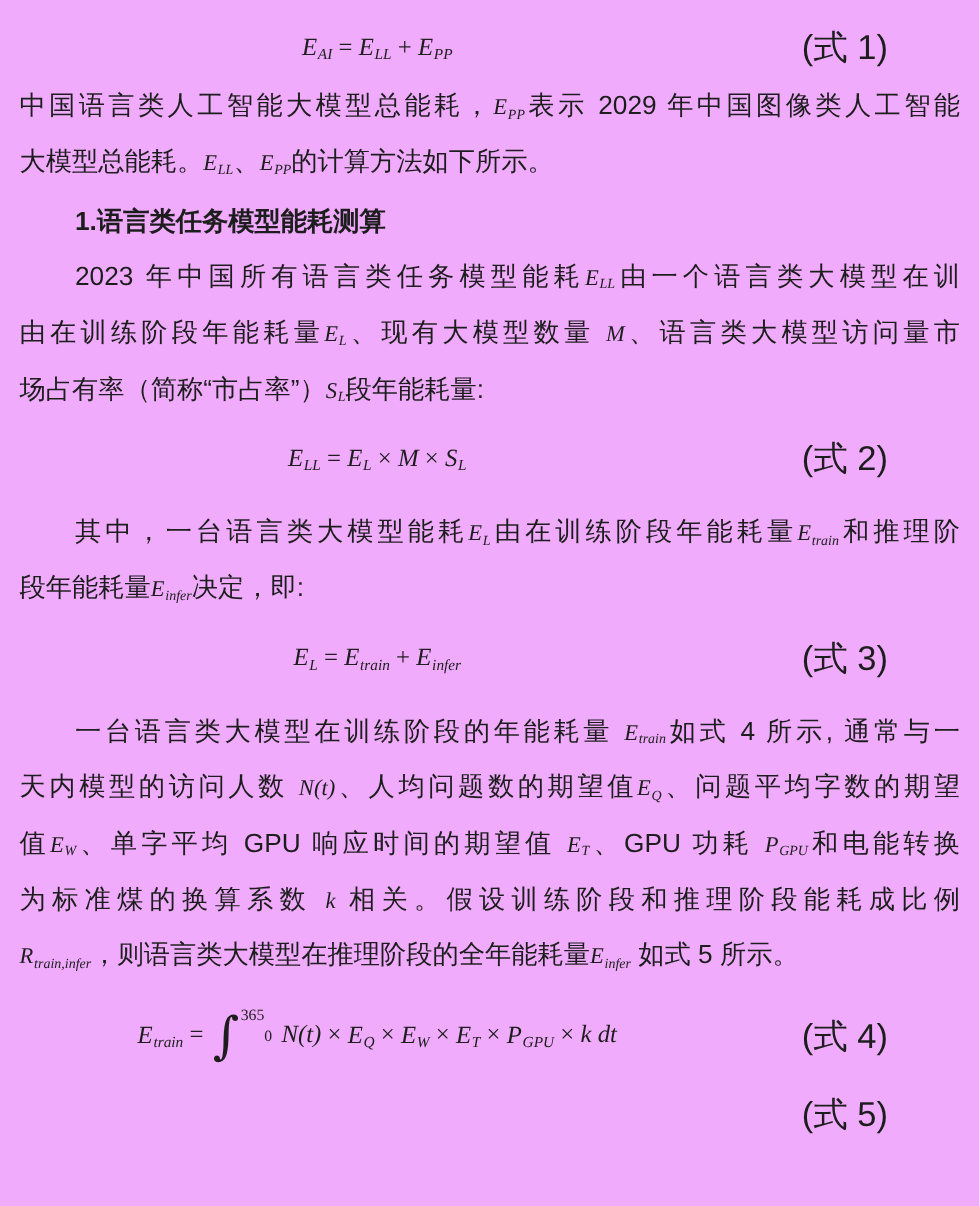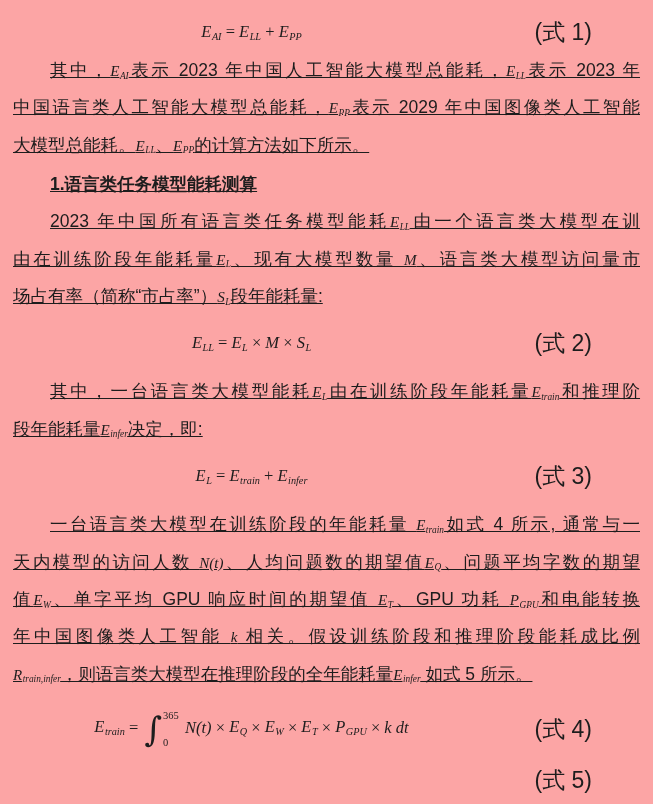--- a/index.html
+++ b/index.html
@@ -1,27 +1,26 @@
 <!DOCTYPE html>
 <html><head>
 <meta charset="utf-8">
 <style>
   html, body { margin: 0; padding: 0; background: #ffffff; }
   .page {
     position: relative;
     width: 653px;
     height: 804px;
     box-sizing: border-box;
-    background: #fca5a5;
+    background: #f0abfc;
     padding: 10px 13px 0 13px;
     font-family: "Liberation Sans", "DejaVu Sans", sans-serif;
     font-size: 17.5px;
     color: #1d1d1d;
     overflow: hidden;
-    text-decoration: underline;
   }
   
   .line {
     line-height: 37.4px;
     height: 37.4px;
     white-space: pre-wrap;
     overflow: visible;
   }
   .line.j { text-align: justify; text-align-last: justify; }
   .line.indent { padding-left: 37px; }
@@ -69,21 +68,21 @@
   
   .integral { display: inline-flex; align-items: center; vertical-align: middle; margin: 0 2px; }
   .int-glyph {
     font-size: 34px;
     font-style: normal;
     line-height: 1;
     font-family: "DejaVu Serif", serif;
   }
   .int-limits {
     display: inline-flex;
-    flex-direction: column;
+    flex-direction: row;
     justify-content: space-between;
     height: 38px;
     font-size: 10.5px;
     font-style: normal;
     margin-left: 1px;
   }
   .int-limits .hi { text-align: left; }
   .int-limits .lo { text-align: left; padding-top: 14px; }
   
   .mt2 { margin-top: 2px; }
@@ -93,21 +92,20 @@
 </style>
 </head>
 <body>
 
 <div class="page">
     <div class="eq-row h40 mt2">
       <div class="eq-math"><span class="seg-m"><span class="base">E</span><span class="sub">AI</span></span><span class="seg-t"> = </span><span class="seg-m"><span class="base">E</span><span class="sub">LL</span></span><span class="seg-t"> + </span><span class="seg-m"><span class="base">E</span><span class="sub">PP</span></span></div>
       <div class="eq-label">(式 1)</div>
     </div>
     <div class="para ">
-      <div class="line indent j"><span class="seg-t">其中，</span><span class="seg-m"><span class="base">E</span><span class="sub">AI</span></span><span class="seg-t">表示 2023 年中国人工智能大模型总能耗，</span><span class="seg-m"><span class="base">E</span><span class="sub">LL</span></span><span class="seg-t">表示 2023 年</span></div>
       <div class="line j"><span class="seg-t">中国语言类人工智能大模型总能耗，</span><span class="seg-m"><span class="base">E</span><span class="sub">PP</span></span><span class="seg-t">表示 2029 年中国图像类人工智能</span></div>
       <div class="line"><span class="seg-t">大模型总能耗。</span><span class="seg-m"><span class="base">E</span><span class="sub">LL</span></span><span class="seg-t">、</span><span class="seg-m"><span class="base">E</span><span class="sub">PP</span></span><span class="seg-t">的计算方法如下所示。</span></div>
     </div>
     <div class="heading">1.语言类任务模型能耗测算</div>
     <div class="para ">
       <div class="line indent j"><span class="seg-t">2023 年中国所有语言类任务模型能耗</span><span class="seg-m"><span class="base">E</span><span class="sub">LL</span></span><span class="seg-t">由一个语言类大模型在训</span></div>
       <div class="line j"><span class="seg-t">由在训练阶段年能耗量</span><span class="seg-m"><span class="base">E</span><span class="sub">L</span></span><span class="seg-t">、现有大模型数量 </span><span class="seg-m"><span class="base">M</span></span><span class="seg-t">、语言类大模型访问量市</span></div>
       <div class="line"><span class="seg-t">场占有率（简称“市占率”）</span><span class="seg-m"><span class="base">S</span><span class="sub">L</span></span><span class="seg-t">段年能耗量:</span></div>
     </div>
     <div class="eq-row h44 mt6">
@@ -119,21 +117,21 @@
       <div class="line"><span class="seg-t">段年能耗量</span><span class="seg-m"><span class="base">E</span><span class="sub">infer</span></span><span class="seg-t">决定，即:</span></div>
     </div>
     <div class="eq-row h44 mt6">
       <div class="eq-math"><span class="seg-m"><span class="base">E</span><span class="sub">L</span></span><span class="seg-t"> = </span><span class="seg-m"><span class="base">E</span><span class="sub">train</span></span><span class="seg-t"> + </span><span class="seg-m"><span class="base">E</span><span class="sub">infer</span></span></div>
       <div class="eq-label">(式 3)</div>
     </div>
     <div class="para pt8">
       <div class="line indent j"><span class="seg-t">一台语言类大模型在训练阶段的年能耗量 </span><span class="seg-m"><span class="base">E</span><span class="sub">train</span></span><span class="seg-t">如式 4 所示, 通常与一</span></div>
       <div class="line j"><span class="seg-t">天内模型的访问人数 </span><span class="seg-m"><span class="base">N(t)</span></span><span class="seg-t">、人均问题数的期望值</span><span class="seg-m"><span class="base">E</span><span class="sub">Q</span></span><span class="seg-t">、问题平均字数的期望</span></div>
       <div class="line j"><span class="seg-t">值</span><span class="seg-m"><span class="base">E</span><span class="sub">W</span></span><span class="seg-t">、单字平均 GPU 响应时间的期望值 </span><span class="seg-m"><span class="base">E</span><span class="sub">T</span></span><span class="seg-t">、GPU 功耗 </span><span class="seg-m"><span class="base">P</span><span class="sub">GPU</span></span><span class="seg-t">和电能转换</span></div>
-      <div class="line j"><span class="seg-t">年中国图像类人工智能 </span><span class="seg-m"><span class="base">k</span></span><span class="seg-t"> 相关。假设训练阶段和推理阶段能耗成比例</span></div>
+      <div class="line j"><span class="seg-t">为标准煤的换算系数 </span><span class="seg-m"><span class="base">k</span></span><span class="seg-t"> 相关。假设训练阶段和推理阶段能耗成比例</span></div>
       <div class="line"><span class="seg-m"><span class="base">R</span><span class="sub">train,infer</span></span><span class="seg-t">，则语言类大模型在推理阶段的全年能耗量</span><span class="seg-m"><span class="base">E</span><span class="sub">infer</span></span><span class="seg-t"> 如式 5 所示。</span></div>
     </div>
     <div class="eq-row h55 mt8">
       <div class="eq-math"><span class="seg-m"><span class="base">E</span><span class="sub">train</span></span><span class="seg-t"> = </span><span class="integral">
           <span class="int-glyph">∫</span>
           <span class="int-limits">
             <span class="hi">365</span>
             <span class="lo">0</span>
           </span>
         </span><span class="seg-t"> </span><span class="seg-m"><span class="base">N(t)</span></span><span class="seg-t"> × </span><span class="seg-m"><span class="base">E</span><span class="sub">Q</span></span><span class="seg-t"> × </span><span class="seg-m"><span class="base">E</span><span class="sub">W</span></span><span class="seg-t"> × </span><span class="seg-m"><span class="base">E</span><span class="sub">T</span></span><span class="seg-t"> × </span><span class="seg-m"><span class="base">P</span><span class="sub">GPU</span></span><span class="seg-t"> × </span><span class="seg-m"><span class="base">k</span></span><span class="seg-t"> </span><span class="seg-m"><span class="base">dt</span></span></div>

